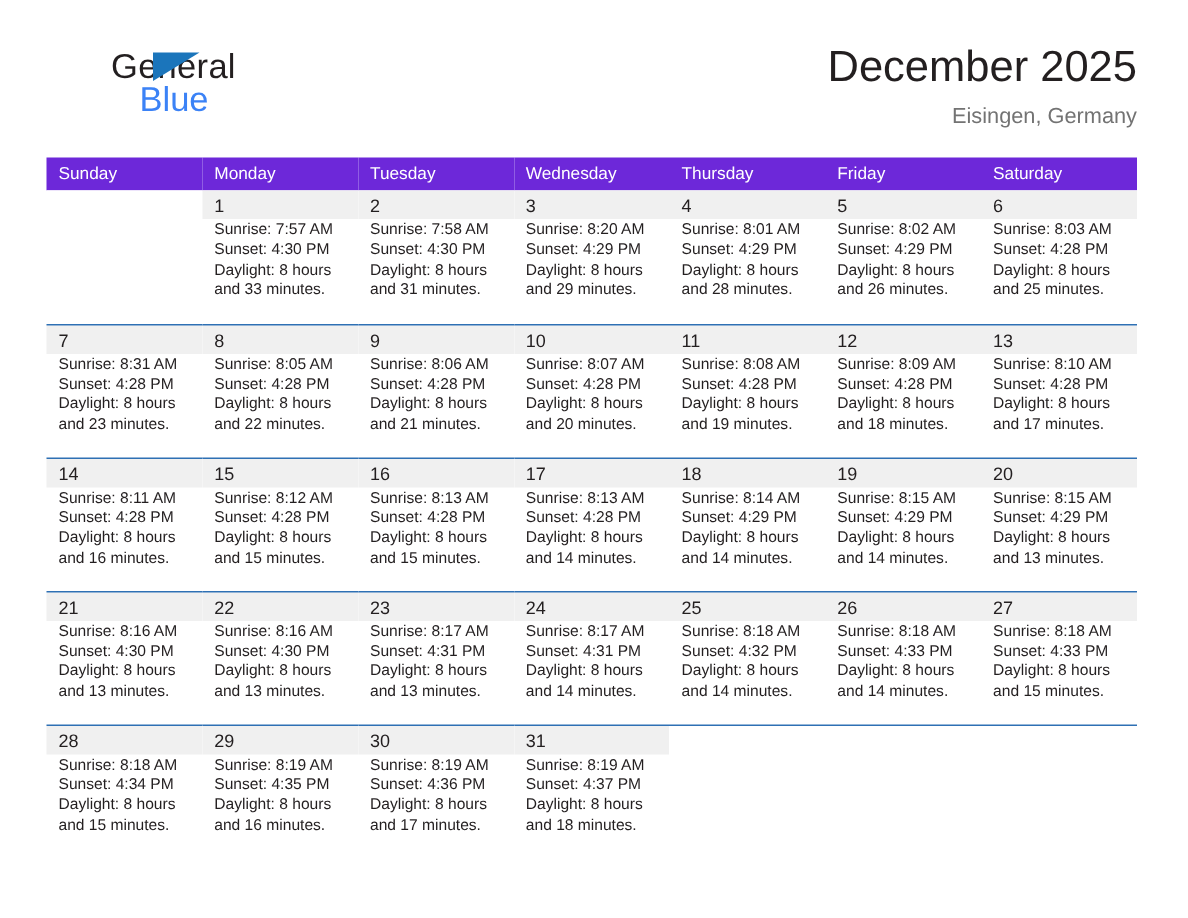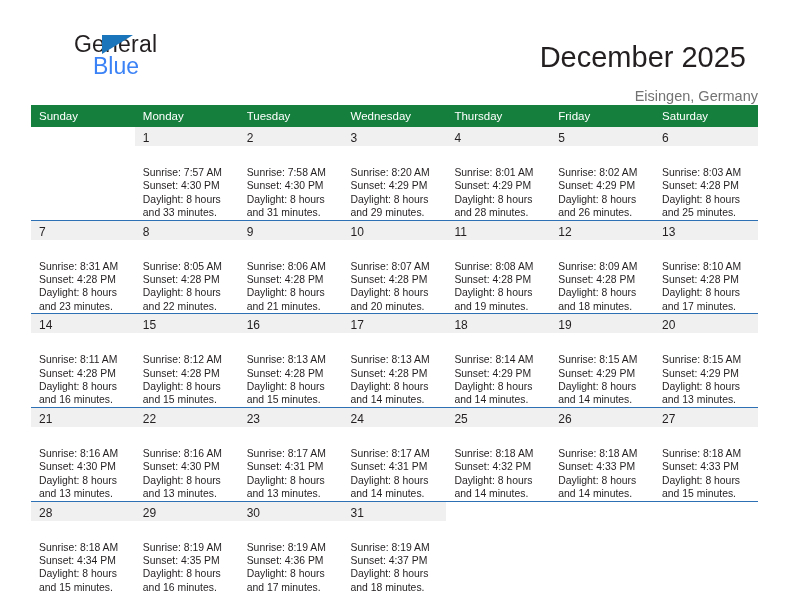--- a/index.html
+++ b/index.html
@@ -68,21 +68,21 @@
     position: absolute;
     right: 0;
     top: 0;
     text-align: right;
   }
   .cal-title {
     font-size: 29px;
     color: #231f20;
     line-height: 34px;
     font-weight: normal;
-    margin: 12px;
+    margin: 0;
     white-space: nowrap;
   }
   .cal-subtitle {
     font-size: 14.5px;
     color: #737373;
     line-height: 20px;
     margin: 6px 0 0 0;
     white-space: nowrap;
   }
 
@@ -91,21 +91,21 @@
     position: absolute;
     left: 31px;
     top: 105px;
     width: 727px;
     border-collapse: collapse;
     table-layout: fixed;
   }
   .calendar col { width: 103.857px; }
 
   thead th {
-    background: #15803d;
+    background: #6d28d9;
     color: #ffffff;
     font-size: 11.5px;
     font-weight: normal;
     text-align: left;
     padding: 5px 0 5px 8px;
     height: 11px;
     vertical-align: middle;
   }
 
   tbody tr { height: 89px; }
@@ -124,21 +124,21 @@
     height: 19px;
     padding: 1px 0 0 8px;
     box-sizing: border-box;
   }
   .daynum {
     font-size: 12px;
     color: #231f20;
     line-height: 17px;
   }
   .cell-body {
-    padding: 20px 6px 0 8px;
+    padding: 1px 6px 0 8px;
   }
   .cell-line {
     font-size: 10.4px;
     line-height: 13.4px;
     color: #231f20;
     white-space: nowrap;
   }
 </style>
 </head>
 <body>

